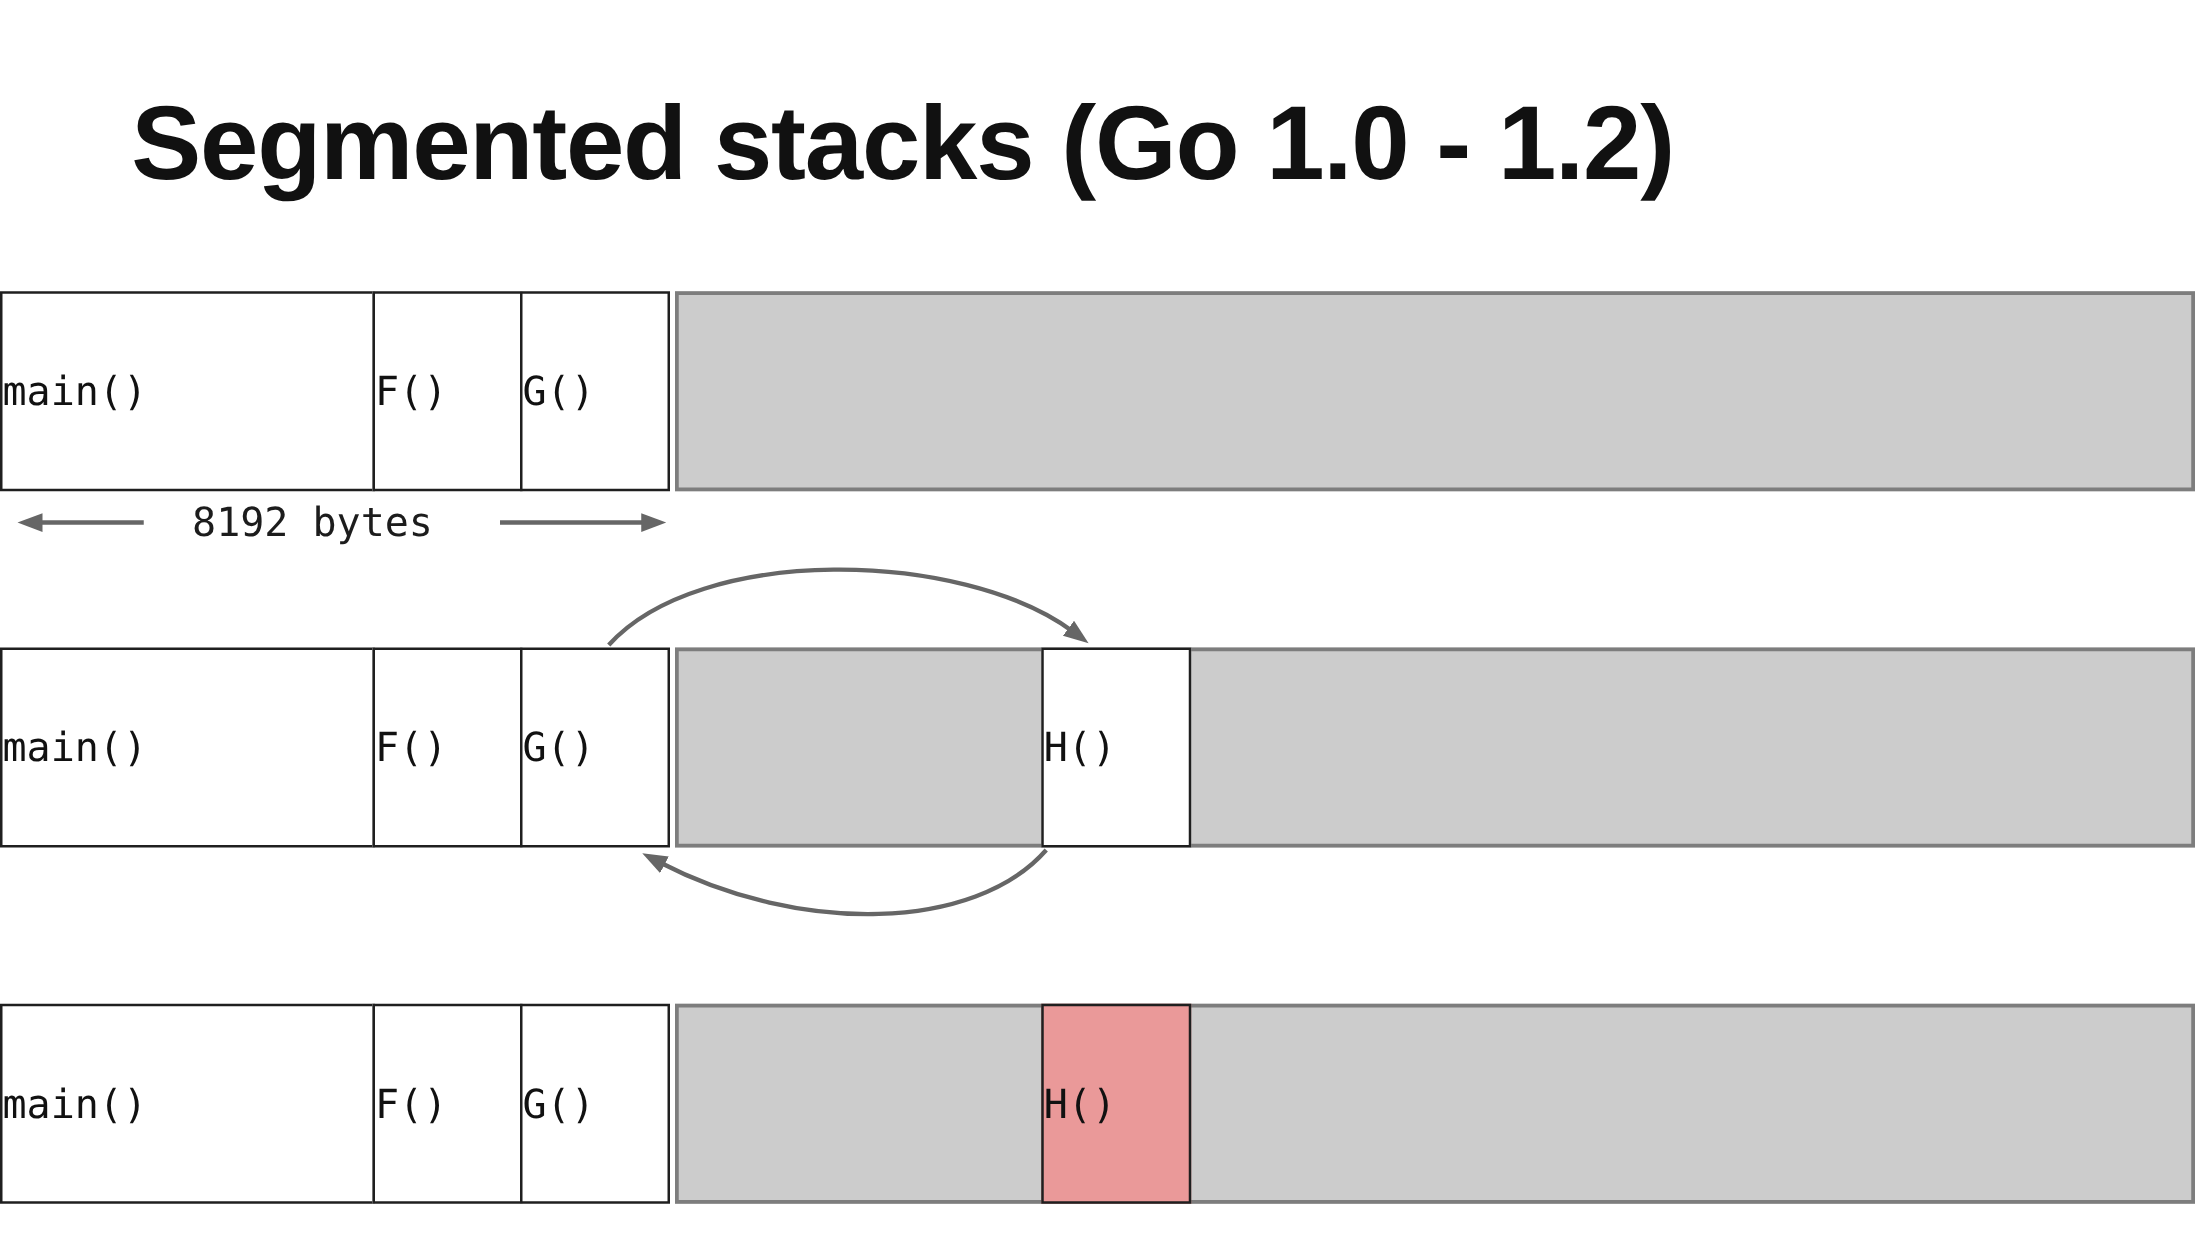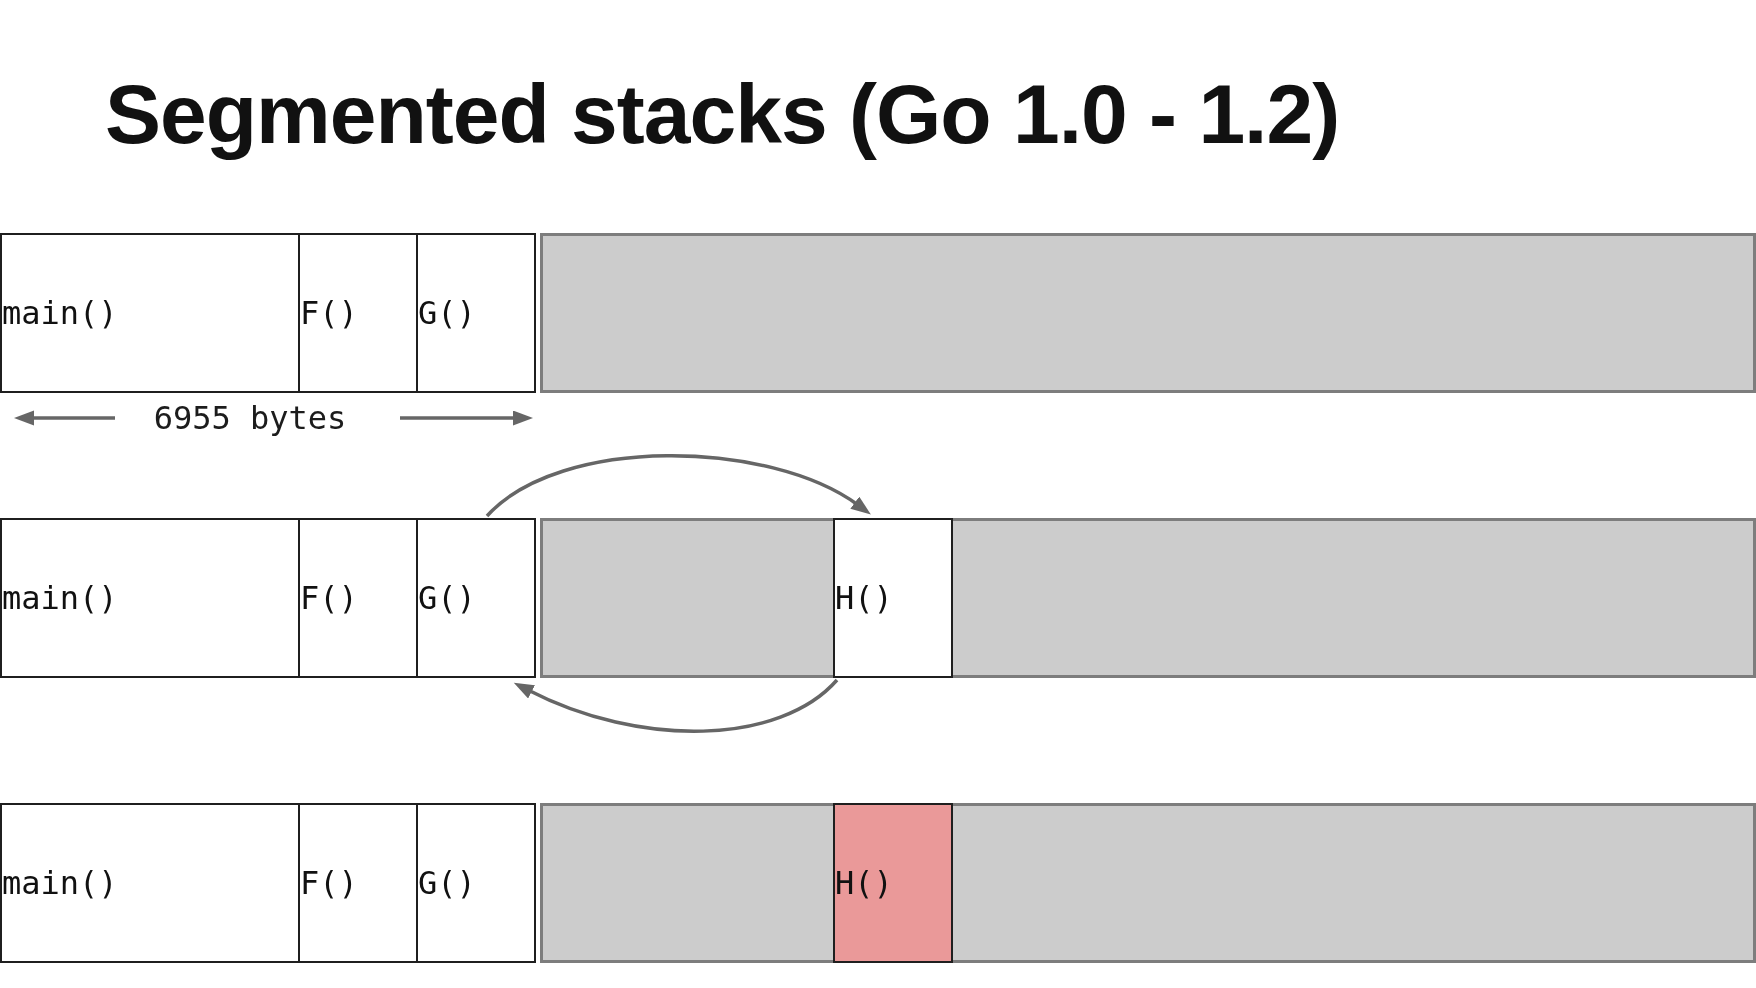--- a/index.html
+++ b/index.html
@@ -131,21 +131,21 @@
         <path class="arrow-fill" d="M0,0 L20,7.5 L0,15 Z"></path>
       </marker>
     </defs>
     <g>
       <line class="arrow-stroke" x1="115" y1="25" x2="30" y2="25" marker-end="url(#mhead)"></line>
     </g>
     <g>
       <line class="arrow-stroke" x1="400" y1="25" x2="517" y2="25" marker-end="url(#mhead)"></line>
     </g>
   </svg>
-  <div class="measure-label">6955 bytes</div>
+  <div class="measure-label">8192 bytes</div>
 
   <div class="stack-row row-2">
     <div class="free-band"></div>
     <div class="cell cell-main">
       <span>main()</span>
     </div>
     <div class="cell cell-f">
       <span>F()</span>
     </div>
     <div class="cell cell-g">

